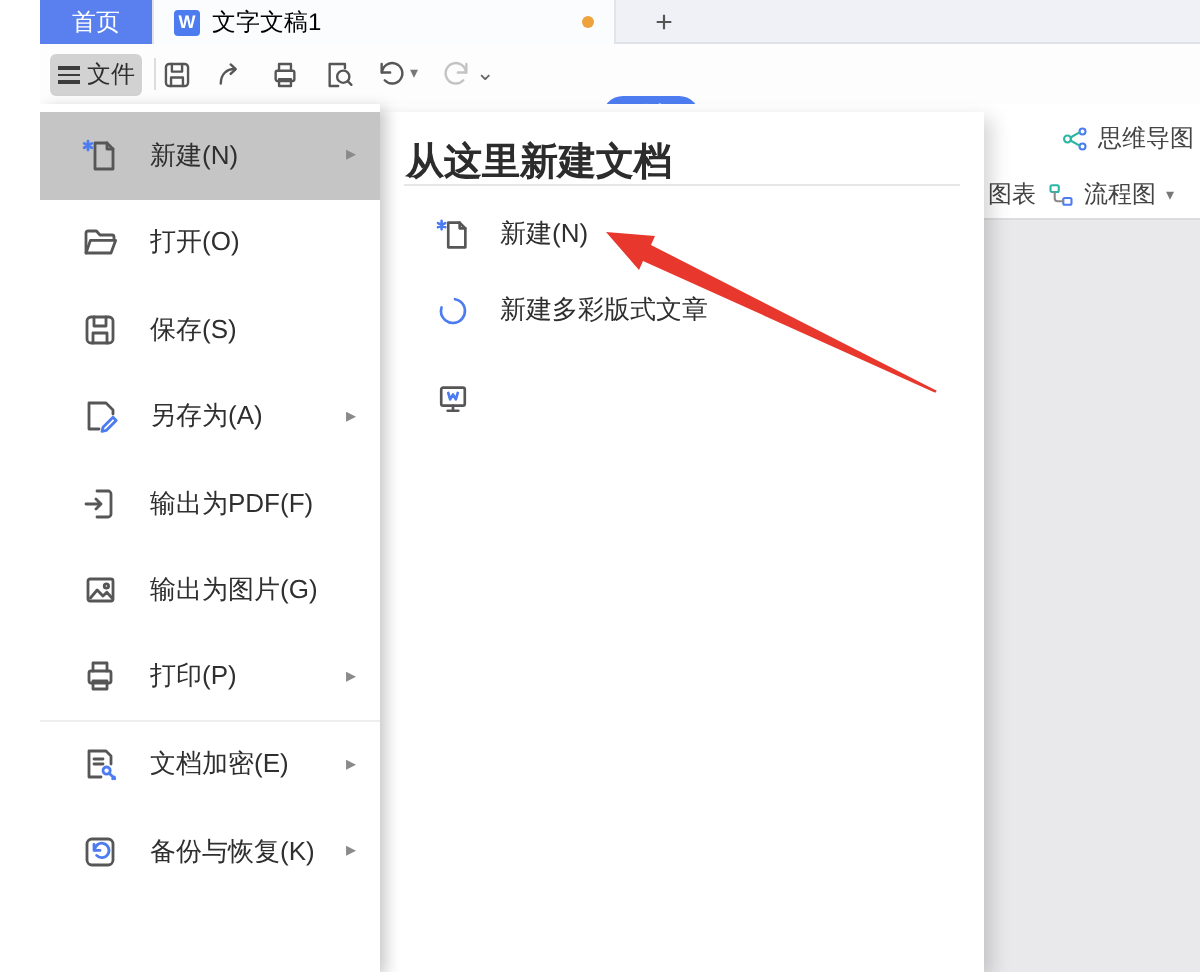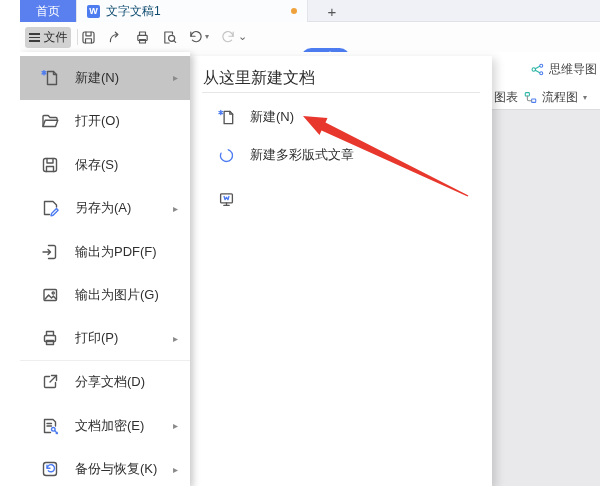--- a/index.html
+++ b/index.html
@@ -10,21 +10,21 @@
   
   .titlebar { position:absolute; left:0; top:0; width:600px; height:22px;
     background:#eff1f6; border-bottom:1px solid #e0e2e8; }
   .home-tab { position:absolute; left:0; top:0; width:56px; height:22px;
     background:#5a80f0; color:#fff; font-size:12px; display:flex; align-items:center; justify-content:center; }
   .doc-tab { position:absolute; left:56px; top:0; width:232px; height:22px;
     background:#fbfcfe; border-right:1px solid #e2e4ea; border-left:1px solid #e2e4ea;
     display:flex; align-items:center; padding:0 10px; gap:6px; }
   .w-badge { width:13px; height:13px; border-radius:2px; background:#4d7cf0; color:#fff;
     font-size:9px; font-weight:bold; display:flex; align-items:center; justify-content:center; flex:none; }
-  .doc-title { font-size:12px; color:#0c4a6e; white-space:nowrap; }
+  .doc-title { font-size:12px; color:#000000; white-space:nowrap; }
   .unsaved-dot { width:6px; height:6px; border-radius:50%; background:#efa23c; margin-left:auto; }
   .newtab-btn { position:absolute; left:300px; top:0; width:24px; height:22px;
     color:#555; font-size:15px; display:flex; align-items:center; justify-content:center; }
 
   
   .menubar { position:absolute; left:0; top:22px; width:600px; height:30px; background:#fdfdfe; }
   .file-btn { position:absolute; left:5px; top:5px; width:46px; height:21px; background:#d2d2d2;
     border-radius:3px; display:flex; align-items:center; justify-content:center; gap:4px;
     font-size:12px; color:#2e2e2e; }
   .hamburger { display:inline-block; width:11px; }
@@ -73,21 +73,21 @@
   .fm-item.selected { background:#c5c5c5; }
   .fm-item .fm-icon { width:20px; height:20px; flex:none; color:#565656; }
   .fm-item .fm-icon svg { width:20px; height:20px; display:block; }
   .fm-label { margin-left:15px; font-size:13px; color:#2f2f2f; white-space:nowrap; }
   .fm-arrow { margin-left:auto; font-size:10px; color:#8a8a8a; }
   .fm-item.divider-below { border-bottom:1px solid #eeeeee;text-align:center; }
 
   
   .submenu { position:absolute; left:170px; top:56px; width:302px; height:430px; background:#fff;
     box-shadow:4px 3px 9px rgba(0,0,0,.16); z-index:4; }
-  .sm-header { position:absolute; left:13px; top:12px; font-size:16px; font-weight:normal; color:#2c2c2c; }
+  .sm-header { position:absolute; left:13px; top:12px; font-size:19px; font-weight:bold; color:#2c2c2c; }
   .sm-divider { position:absolute; left:12px; right:12px; top:36px; height:1px; background:#e6e6e6; }
   .sm-item { position:absolute; left:0; width:100%; height:26px; display:flex; align-items:center;
     padding-left:27px; }
   .sm-item .sm-icon { width:19px; height:19px; flex:none; color:#565656; }
   .sm-item .sm-icon svg { width:19px; height:19px; display:block; }
   .sm-label { margin-left:14px; font-size:13px; color:#2f2f2f; white-space:nowrap; }
   .smi0 { top:48px; } .smi1 { top:86px; } .smi2 { top:130px; } .smi3 { top:171px; }
 
   
   .arrow-overlay { position:absolute; left:0; top:0; width:600px; height:486px; z-index:10; pointer-events:none; }
@@ -273,30 +273,20 @@
             <path class="ink" d="M6.5 7.5v-4h7v4"></path>
             <path class="ink" d="M6.5 12.5h7v4h-7z"></path>
           </svg>
       </span>
       <span class="fm-label">打印(P)</span>
       <span class="fm-arrow">▸</span>
     </div>
     <div class="fm-item">
       <span class="fm-icon">
         <svg viewBox="0 0 20 20">
-            <path class="ink" d="M9.5 4.5h-4a1 1 0 0 0-1 1v9a1 1 0 0 0 1 1h9a1 1 0 0 0 1-1v-4"></path>
-            <path class="ink" d="M11.5 3.5h5v5"></path>
-            <path class="ink" d="M16.5 3.5L10 10"></path>
-          </svg>
-      </span>
-      <span class="fm-label">分享文档(D)</span>
-    </div>
-    <div class="fm-item">
-      <span class="fm-icon">
-        <svg viewBox="0 0 20 20">
             <path class="ink" d="M10.5 16.5h-6v-13h8.5l2.5 2.5V10"></path>
             <path class="ink" d="M7 7.5h4.5M7 10h4.5" stroke-width="1.1"></path>
             <circle class="blue" cx="13.3" cy="13.3" r="1.8" stroke-width="1.2"></circle>
             <path class="blue" d="M14.6 14.6l2.8 2.8M16.3 17.4l.9-.9" stroke-width="1.2"></path>
           </svg>
       </span>
       <span class="fm-label">文档加密(E)</span>
       <span class="fm-arrow">▸</span>
     </div>
     <div class="fm-item">

